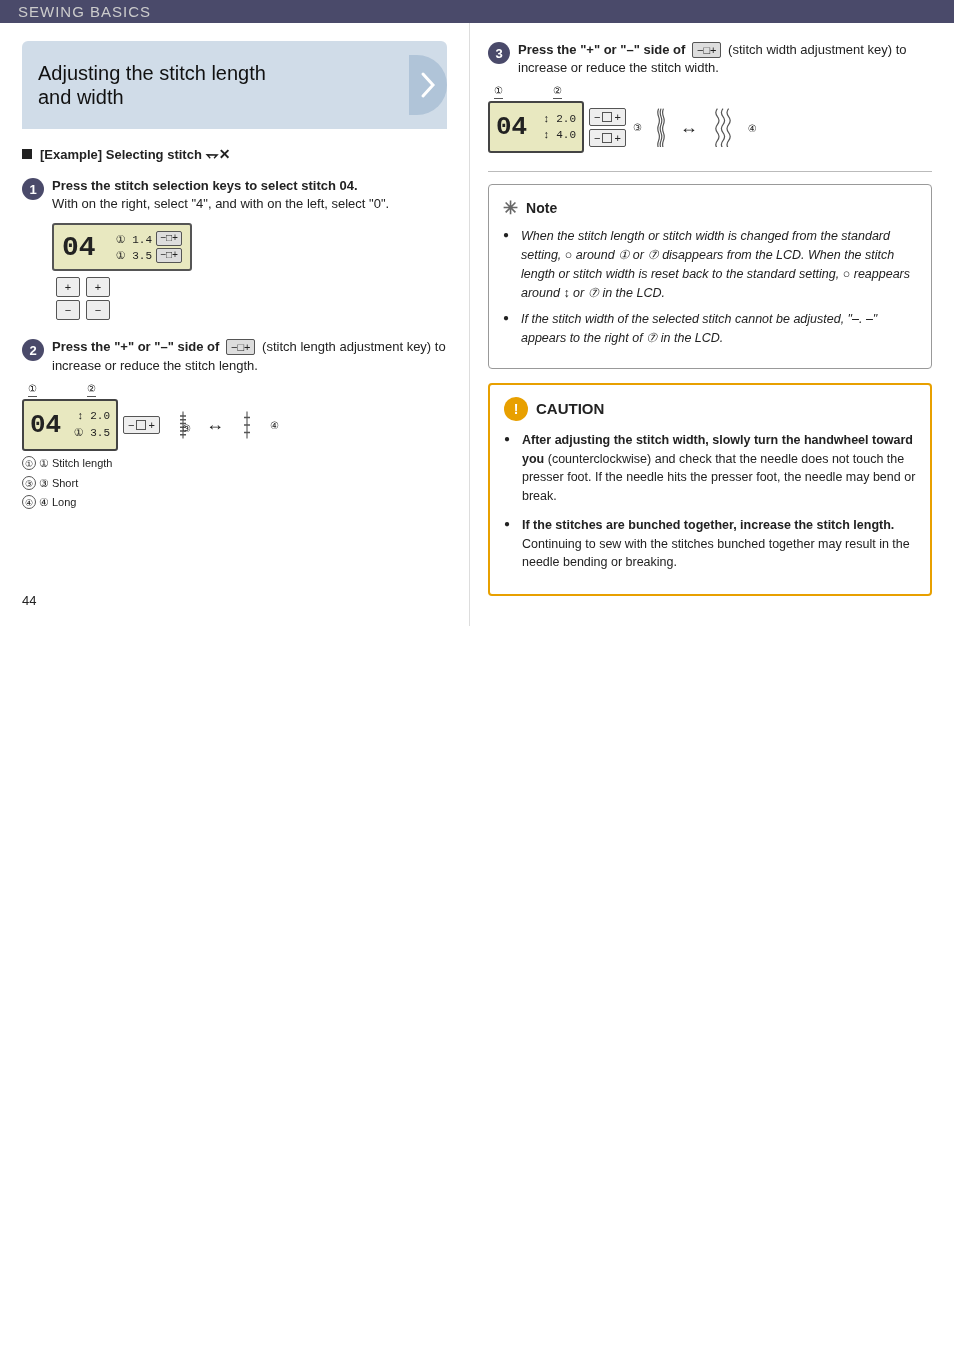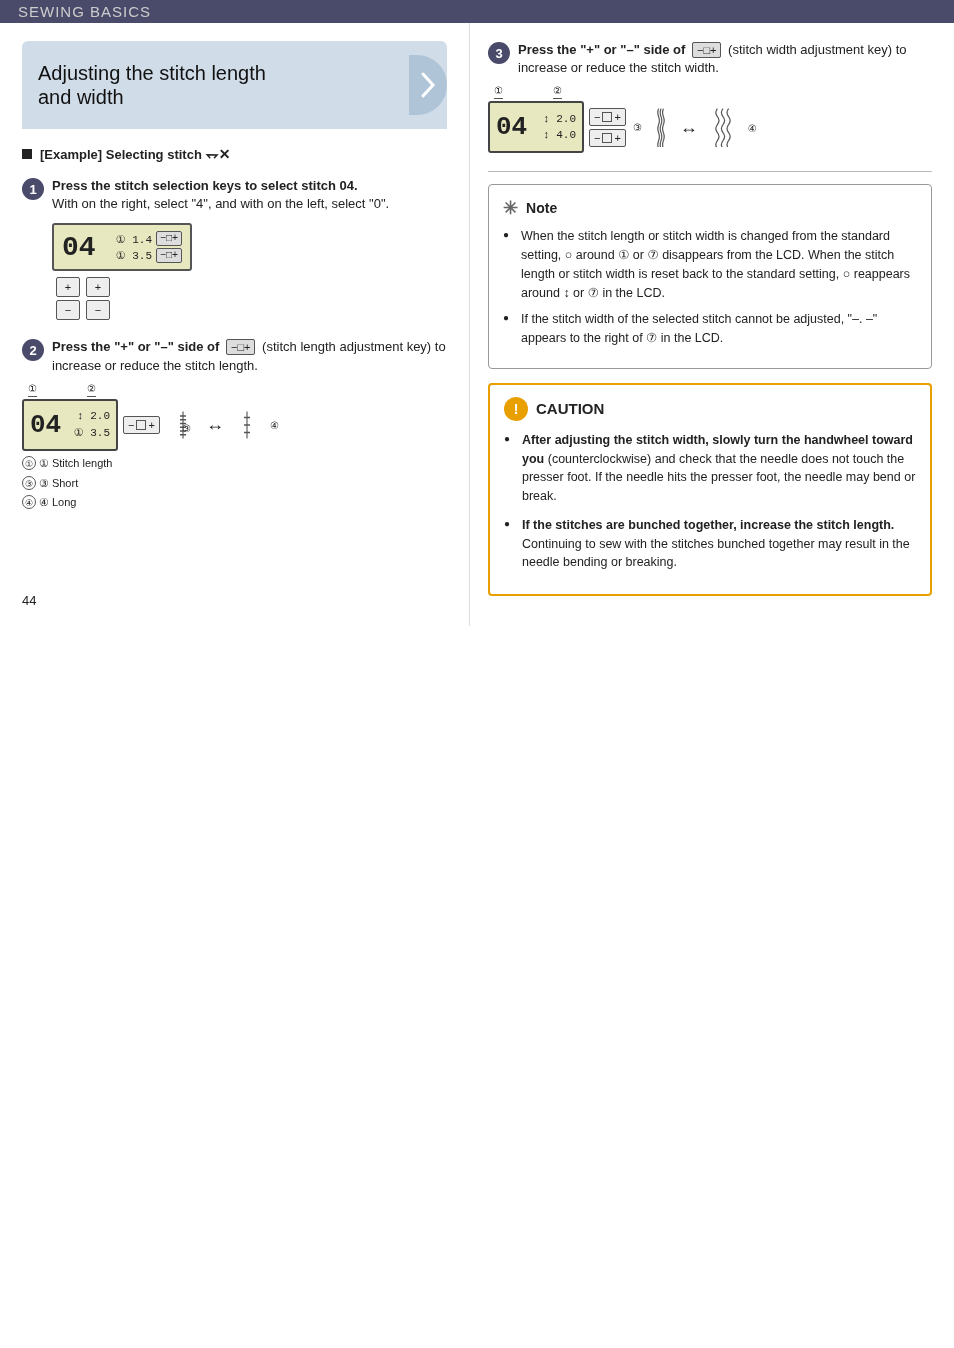--- a/index.html
+++ b/index.html
@@ -173,20 +173,21 @@
     .note-box ul {
       list-style: none;
       padding: 0;
     }
     .note-box ul li {
       padding-left: 18px;
       position: relative;
       margin-bottom: 8px;
       font-size: 12.5px;
       line-height: 1.5;
+      font-style: italic;
     }
     .note-box ul li::before {
       content: '●';
       position: absolute;
       left: 0;
       top: 0;
       font-size: 10px;
     }
 
     

